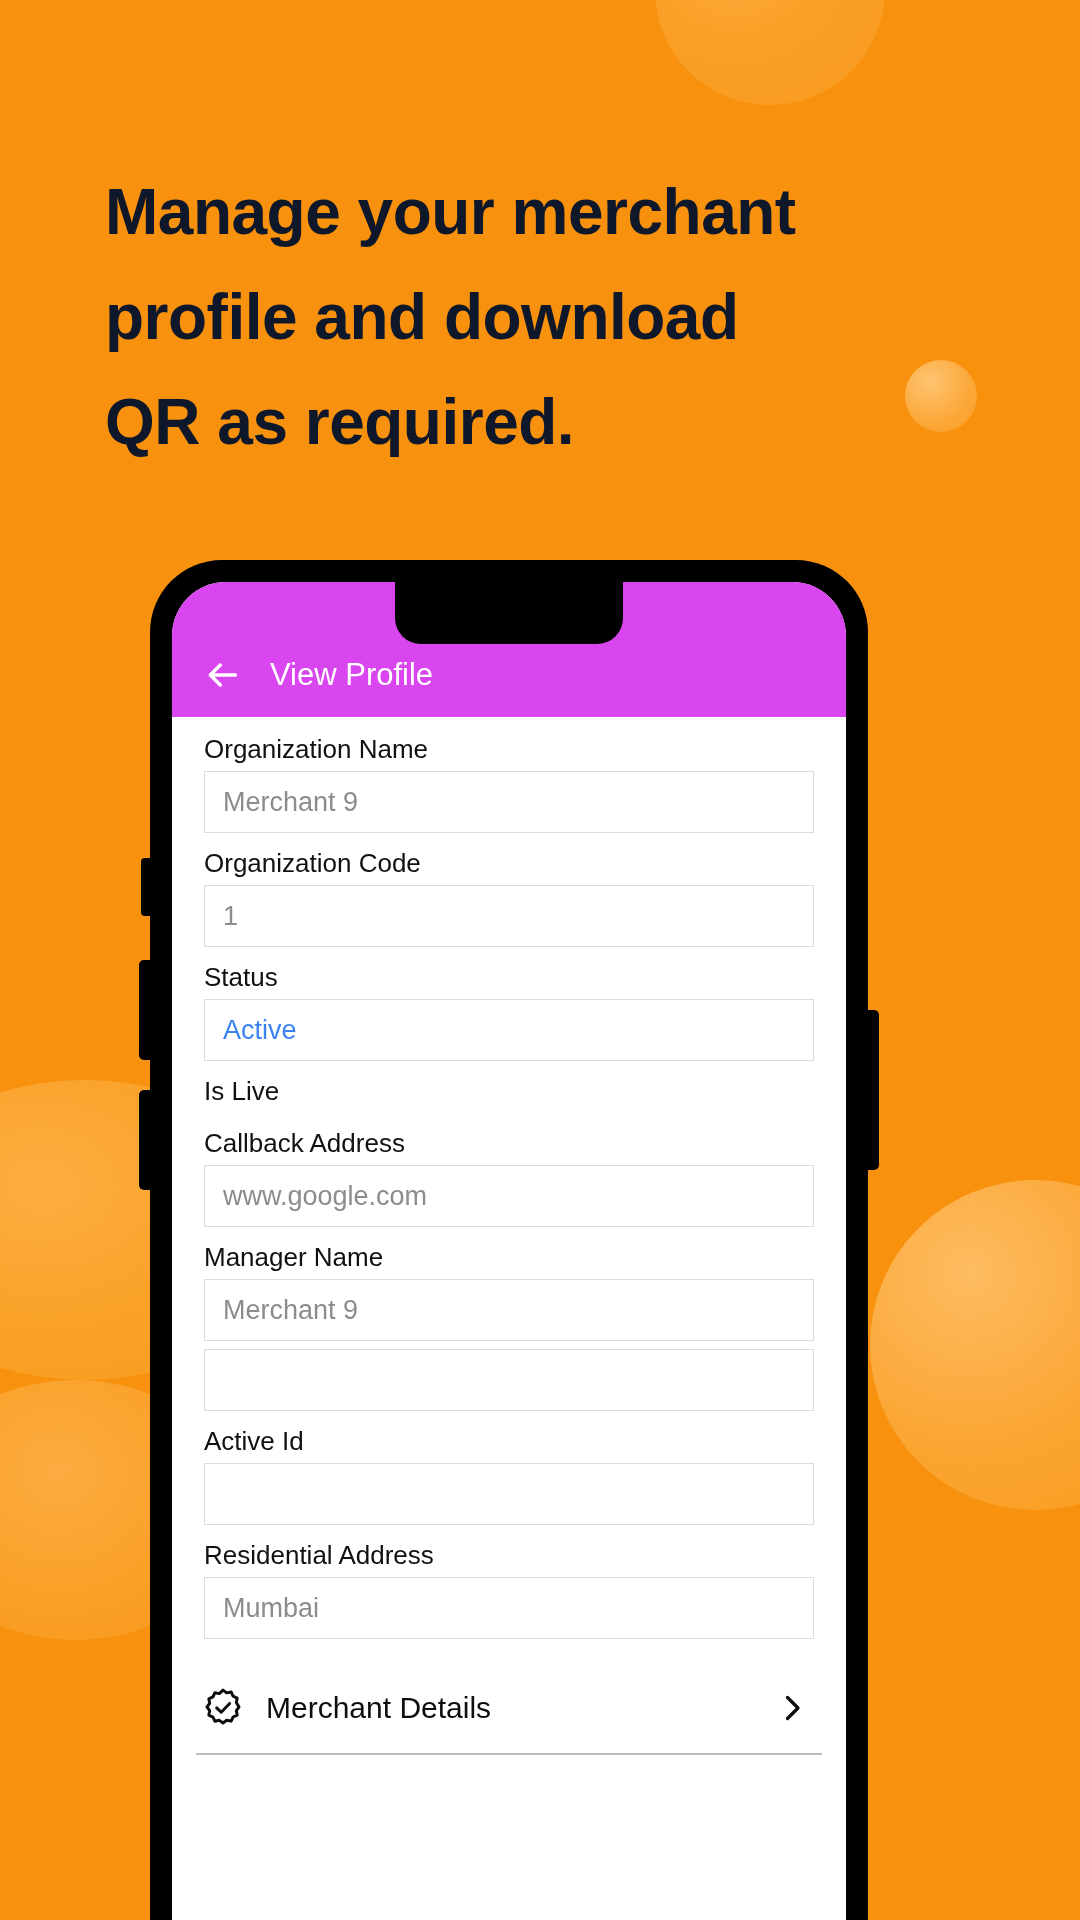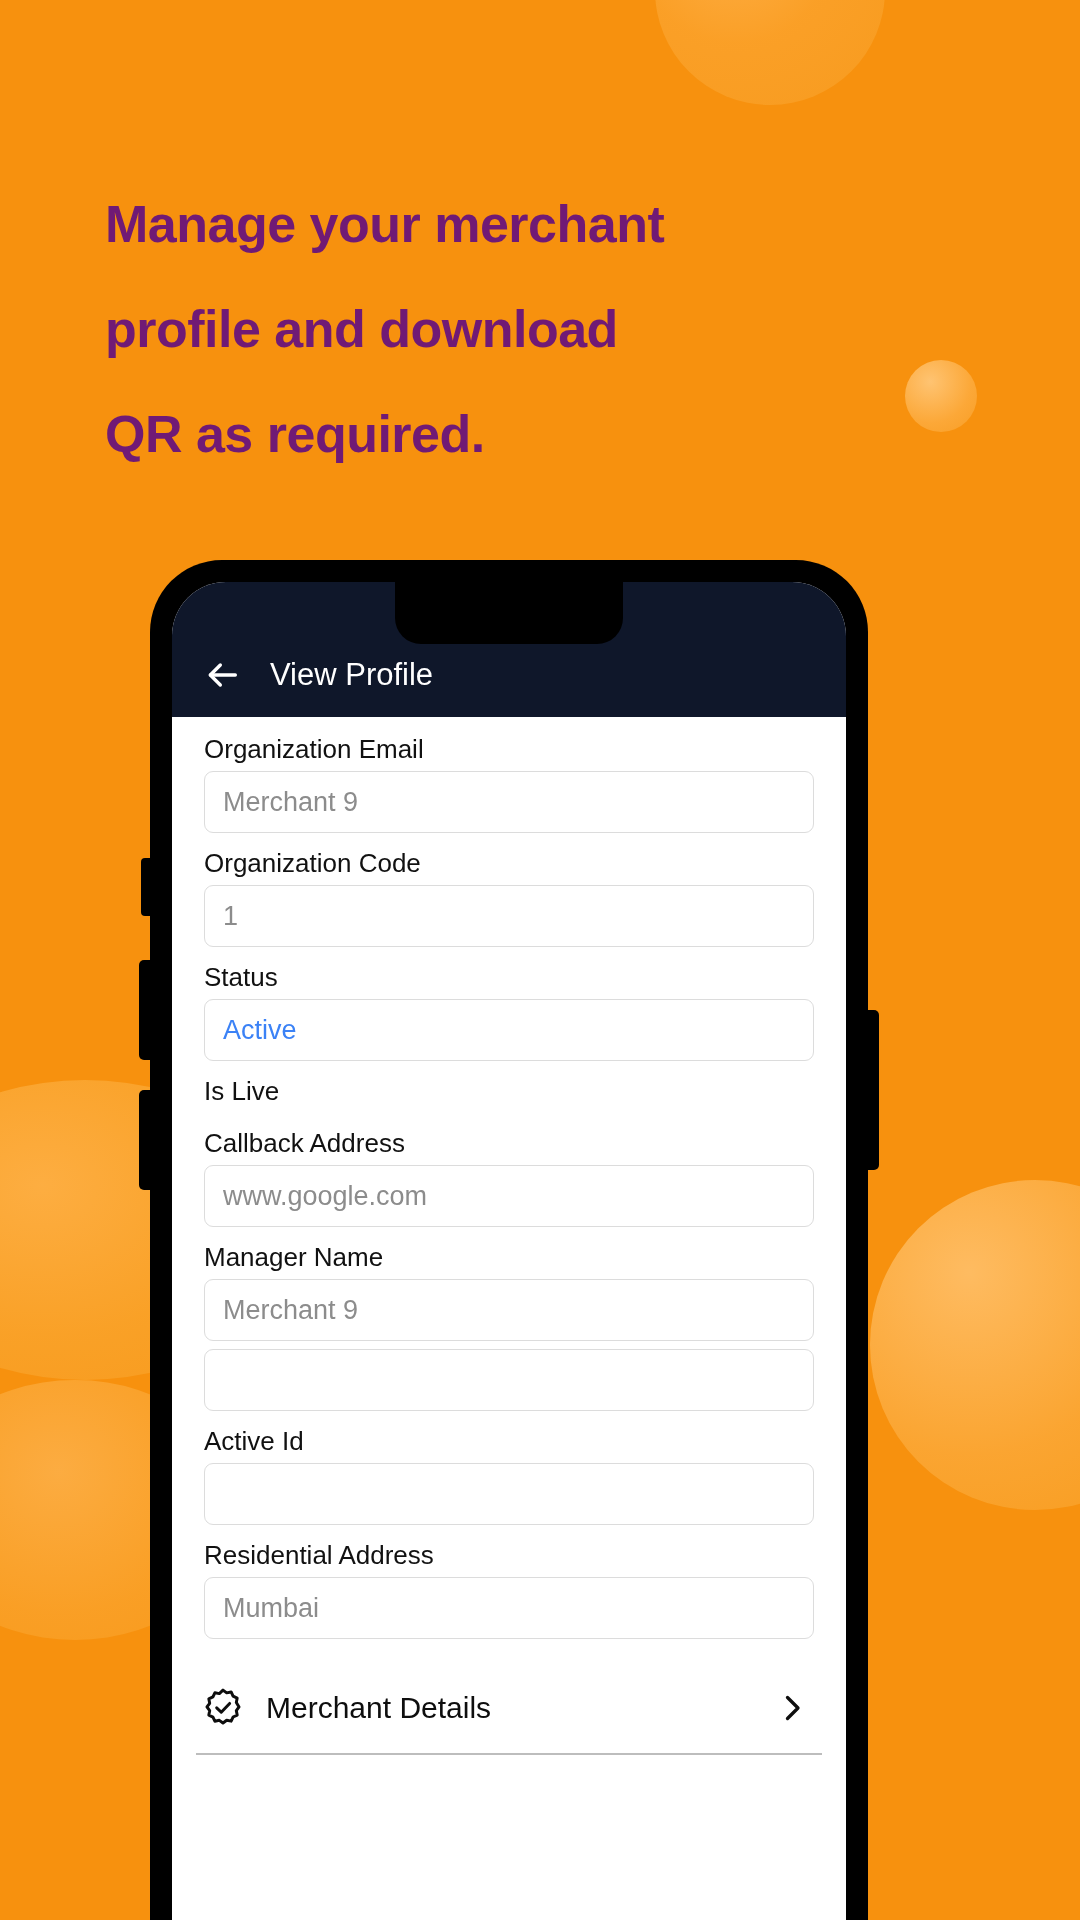--- a/index.html
+++ b/index.html
@@ -52,24 +52,24 @@
     width: 330px; height: 260px;
     left: -90px; top: 1380px;
     background: radial-gradient(ellipse at 45% 35%, #FFBE63 0%, #FBA834 60%, #F89F24 100%);
     opacity: .6;
   }
 
   
   .headline {
     position: absolute;
     left: 105px;
-    top: 172px;
+    top: 160px;
     width: 880px;
-    color: #701a75;
-    font-size: 52px;
+    color: #0f172a;
+    font-size: 64px;
     font-weight: bold;
     line-height: 105px;
     letter-spacing: -0.5px;
   }
   .headline-line { display: block; white-space: nowrap; }
 
   
   .phone {
     position: absolute;
     left: 150px;
@@ -108,21 +108,21 @@
     height: 62px;
     background: #000000;
     border-radius: 0 0 26px 26px;
     z-index: 5;
   }
 
   
   .appbar {
     position: relative;
     height: 135px;
-    background: #0f172a;
+    background: #d946ef;
     display: flex;
     align-items: flex-end;
     padding: 0 0 22px 30px;
     gap: 28px;
   }
   .back-arrow {
     width: 40px;
     height: 40px;
     display: flex;
     align-items: center;
@@ -162,21 +162,21 @@
   .fields { padding: 10px 8px 0 8px; }
   .field { margin-bottom: 8px; }
   .field-label {
     font-size: 26px;
     color: #111111;
     line-height: 44px;
   }
   .field-box {
     height: 62px;
     border: 1.5px solid #DCDCDC;
-    border-radius: 9px;
+    border-radius: 0;
     display: flex;
     align-items: center;
     padding: 0 18px;
     background: #FFFFFF;
   }
   .field-value {
     font-size: 27px;
     color: #8C8C8C;
   }
   .field-value.green { color: #3b82f6; }
@@ -217,21 +217,21 @@
         </div>
         <div class="appbar-title">View Profile</div>
       </div>
 
       <div class="content">
 
 
         <div class="fields">
 
           <div class="field">
-            <div class="field-label">Organization Email</div>
+            <div class="field-label">Organization Name</div>
             <div class="field-box">
               <span class="field-value">Merchant 9</span>
             </div>
           </div>
 
           <div class="field">
             <div class="field-label">Organization Code</div>
             <div class="field-box">
               <span class="field-value">1</span>
             </div>

